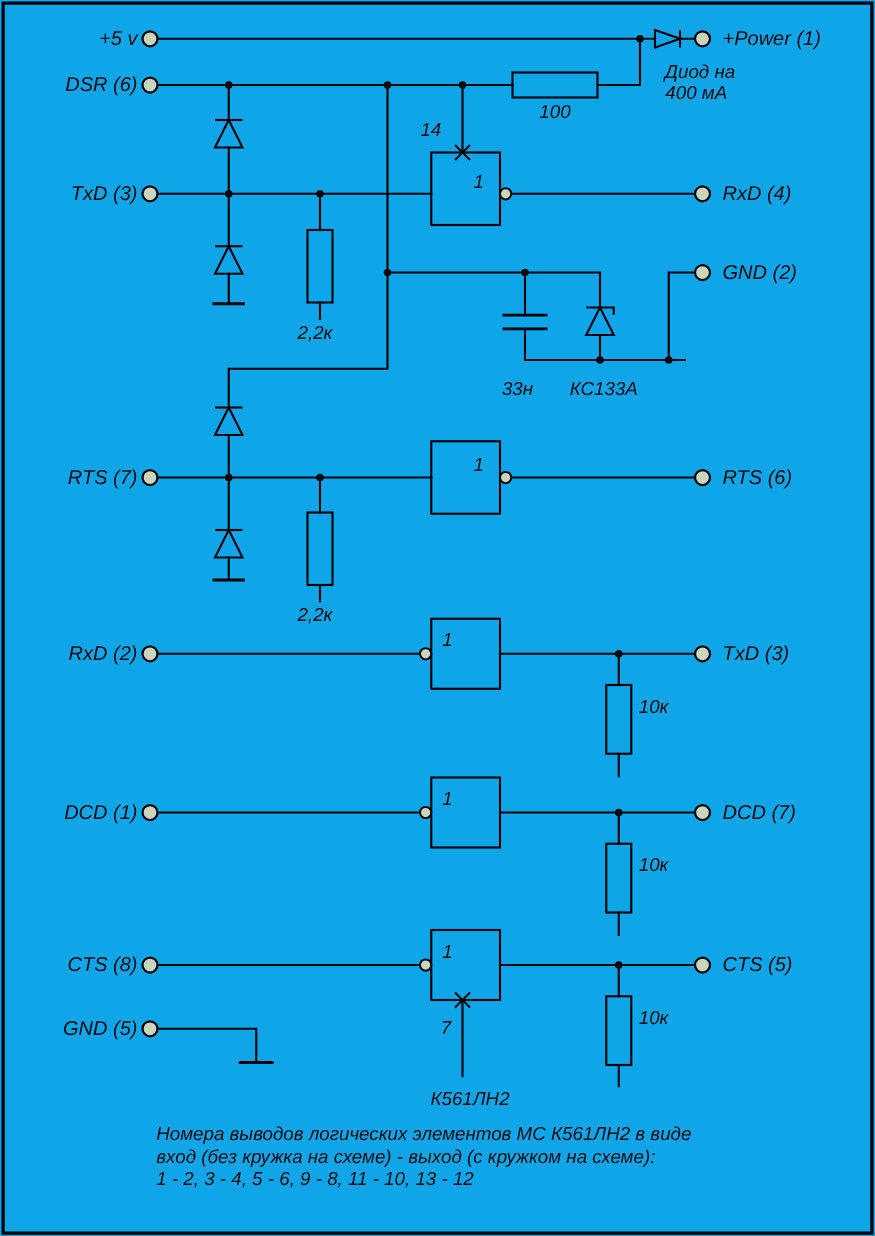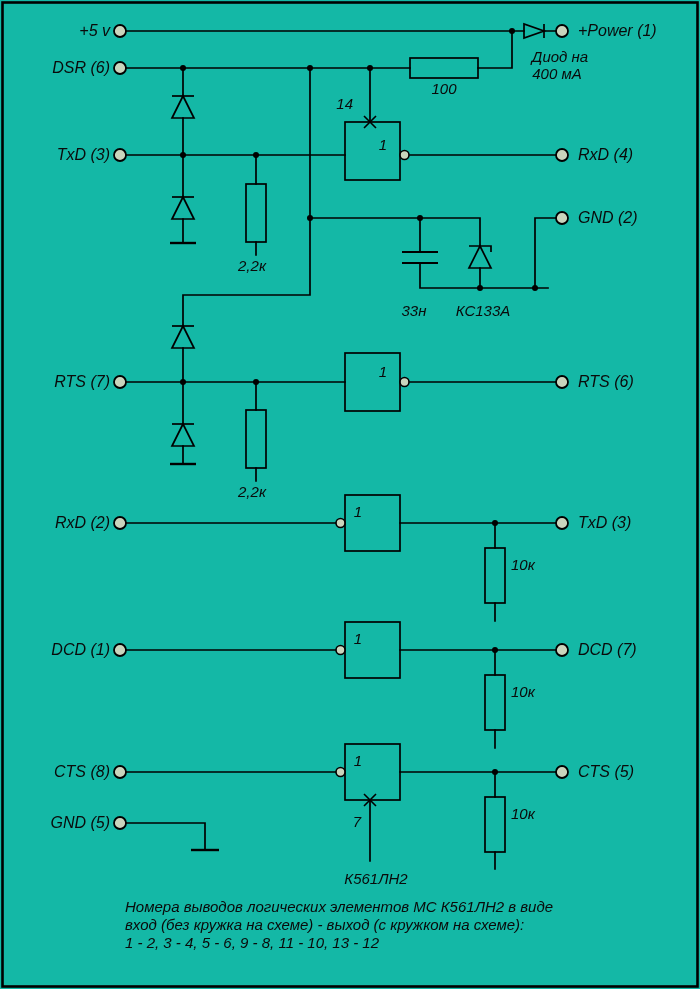--- a/index.html
+++ b/index.html
@@ -1,17 +1,17 @@
 <!DOCTYPE html>
 <html><head>
 <meta charset="utf-8">
 <style>
   html,body{margin:0;padding:0;}
   body{background:#c9d5bd;font-family:"Liberation Sans",sans-serif;}
-  .stage{position:relative;width:700px;height:989px;background:#14b8a6;overflow:hidden;}
+  .stage{position:relative;width:700px;height:989px;background:#0ea5e9;overflow:hidden;}
   .frame{fill:none;stroke:#000;stroke-width:2.6;}
   .wire{stroke:#000;stroke-width:1.7;fill:none;stroke-linecap:square;}
   .comp{stroke:#000;stroke-width:1.7;fill:none;}
   .plate{stroke:#000;stroke-width:2.2;fill:none;}
   .term{stroke:#000;stroke-width:1.8;fill:#c9d5bd;}
   .bub{stroke:#000;stroke-width:1.6;fill:#c9d5bd;}
   .dot{fill:#000;stroke:none;}
   .gbar{stroke:#000;stroke-width:2.4;fill:none;}
   .xmark{stroke:#000;stroke-width:1.6;fill:none;}
   text{font-family:"Liberation Sans",sans-serif;font-style:italic;fill:#0a0a0a;font-size:16px;}

